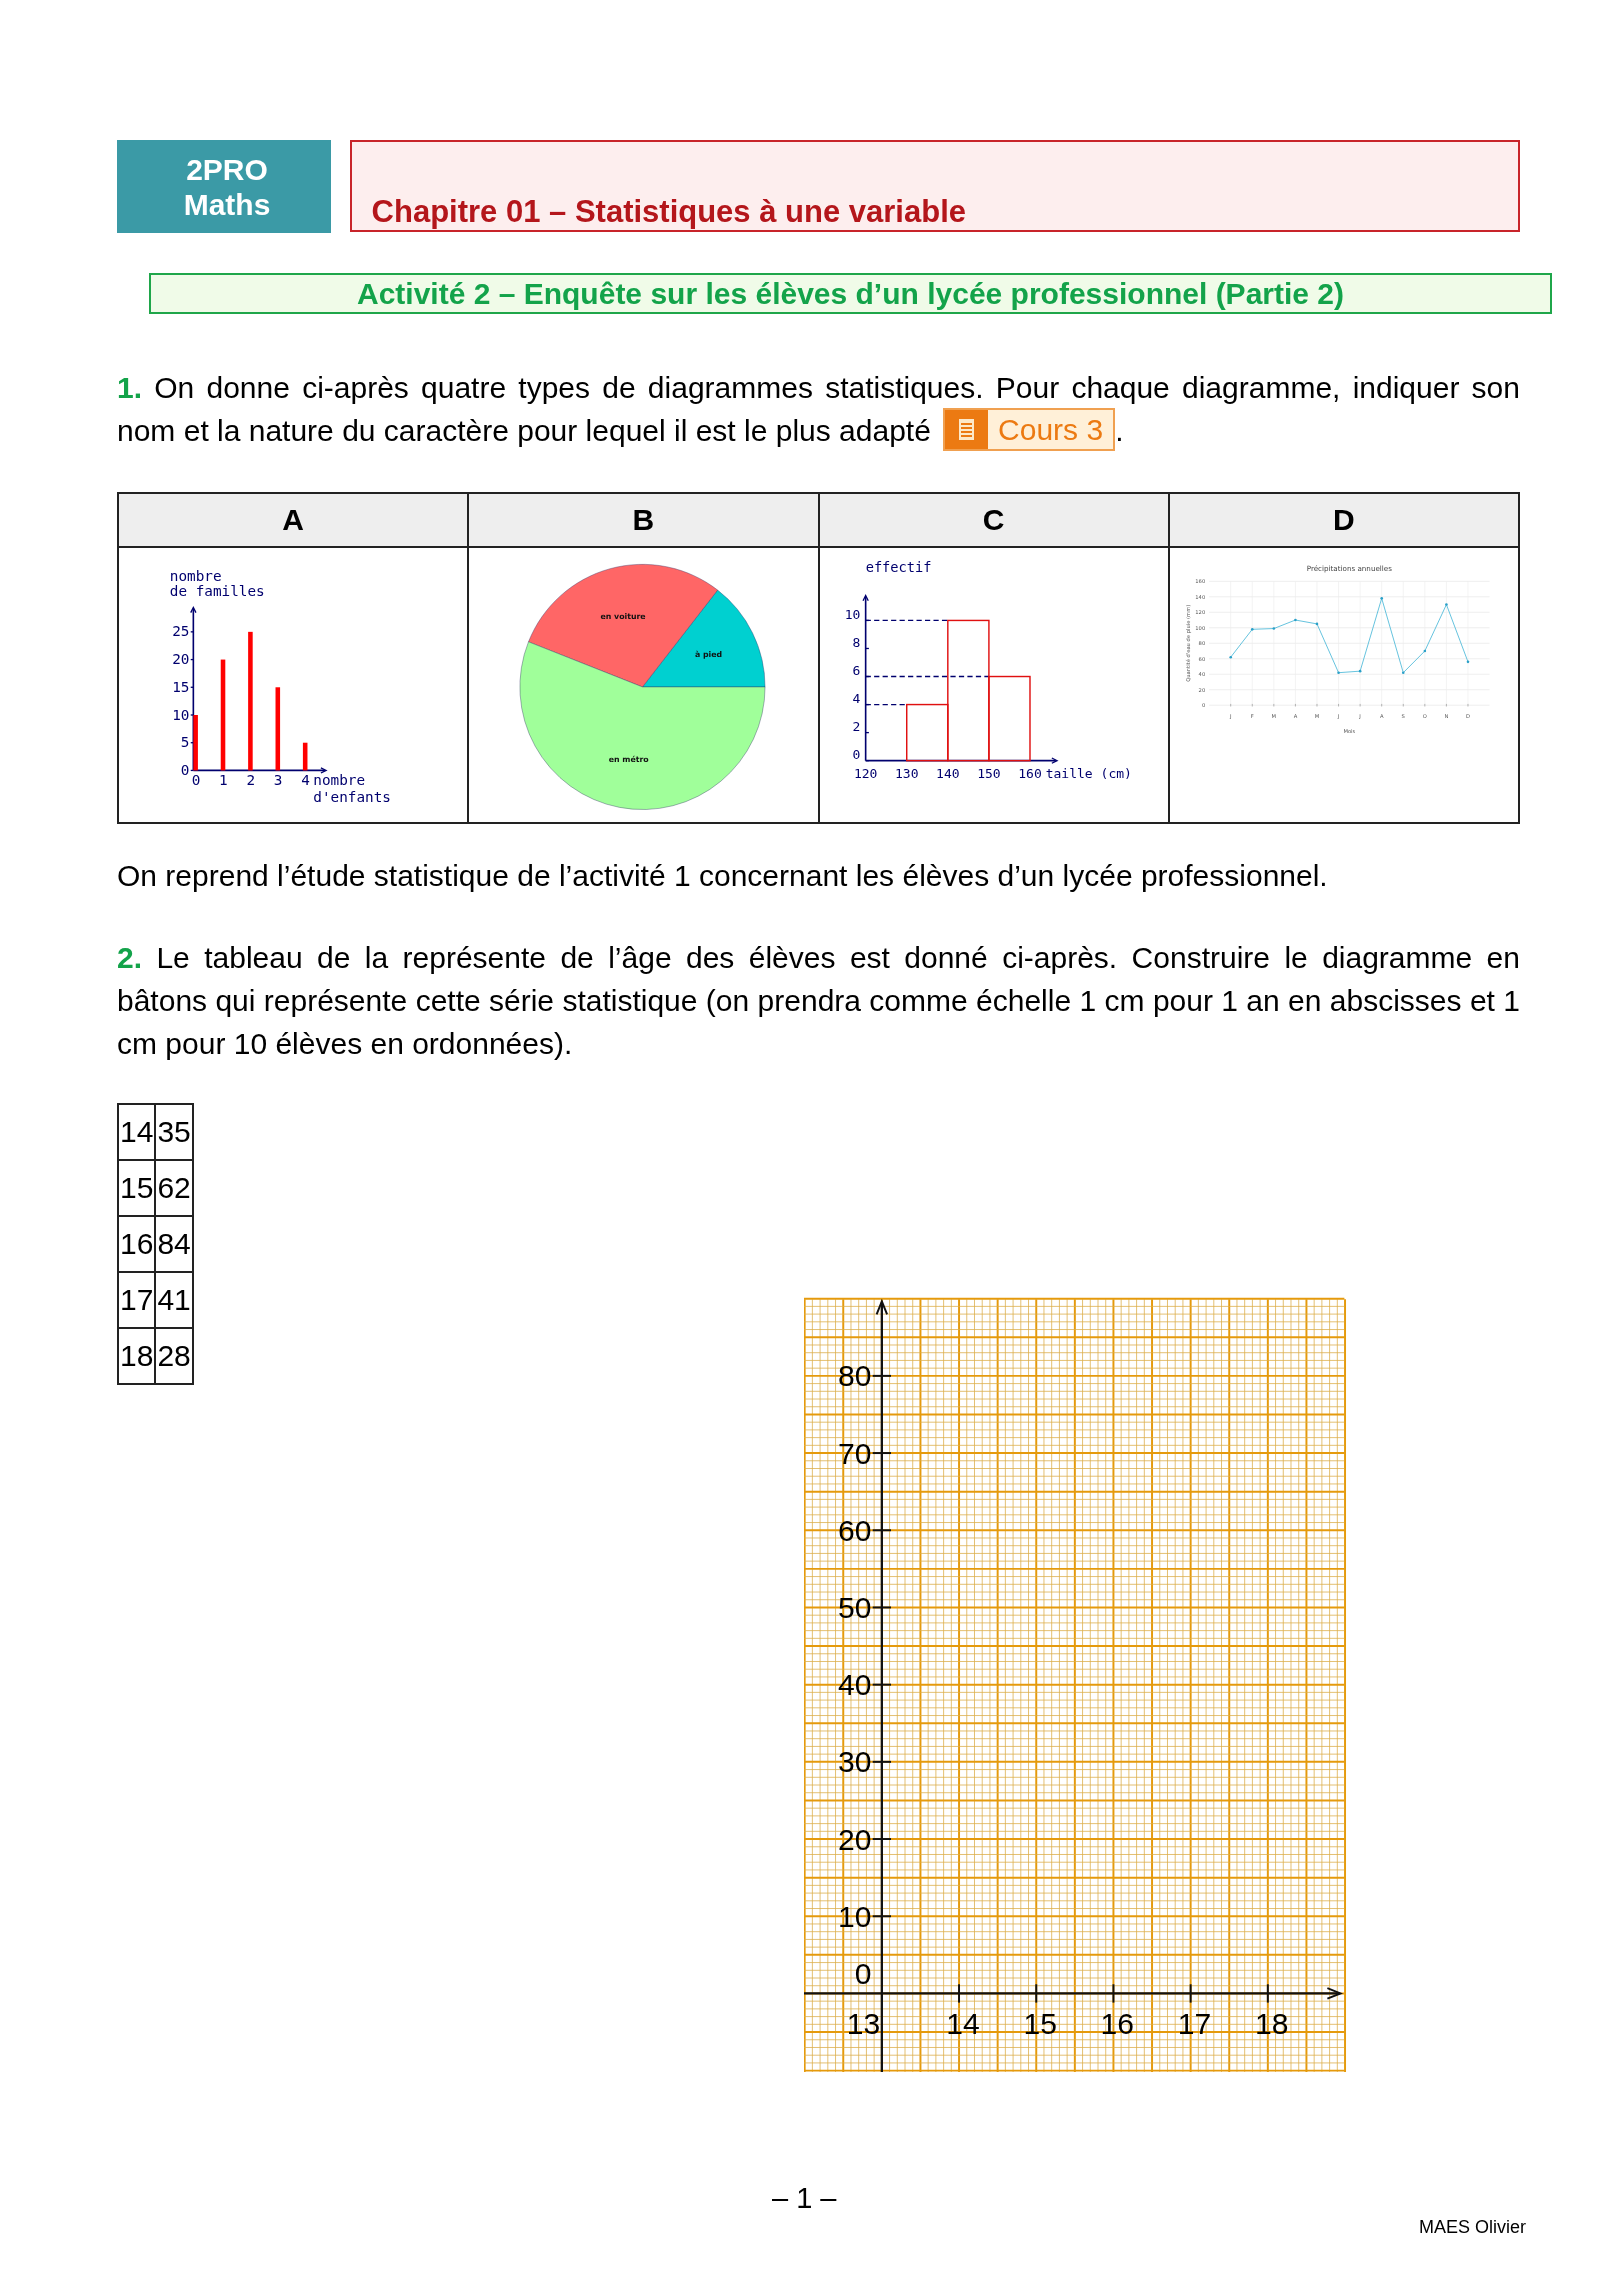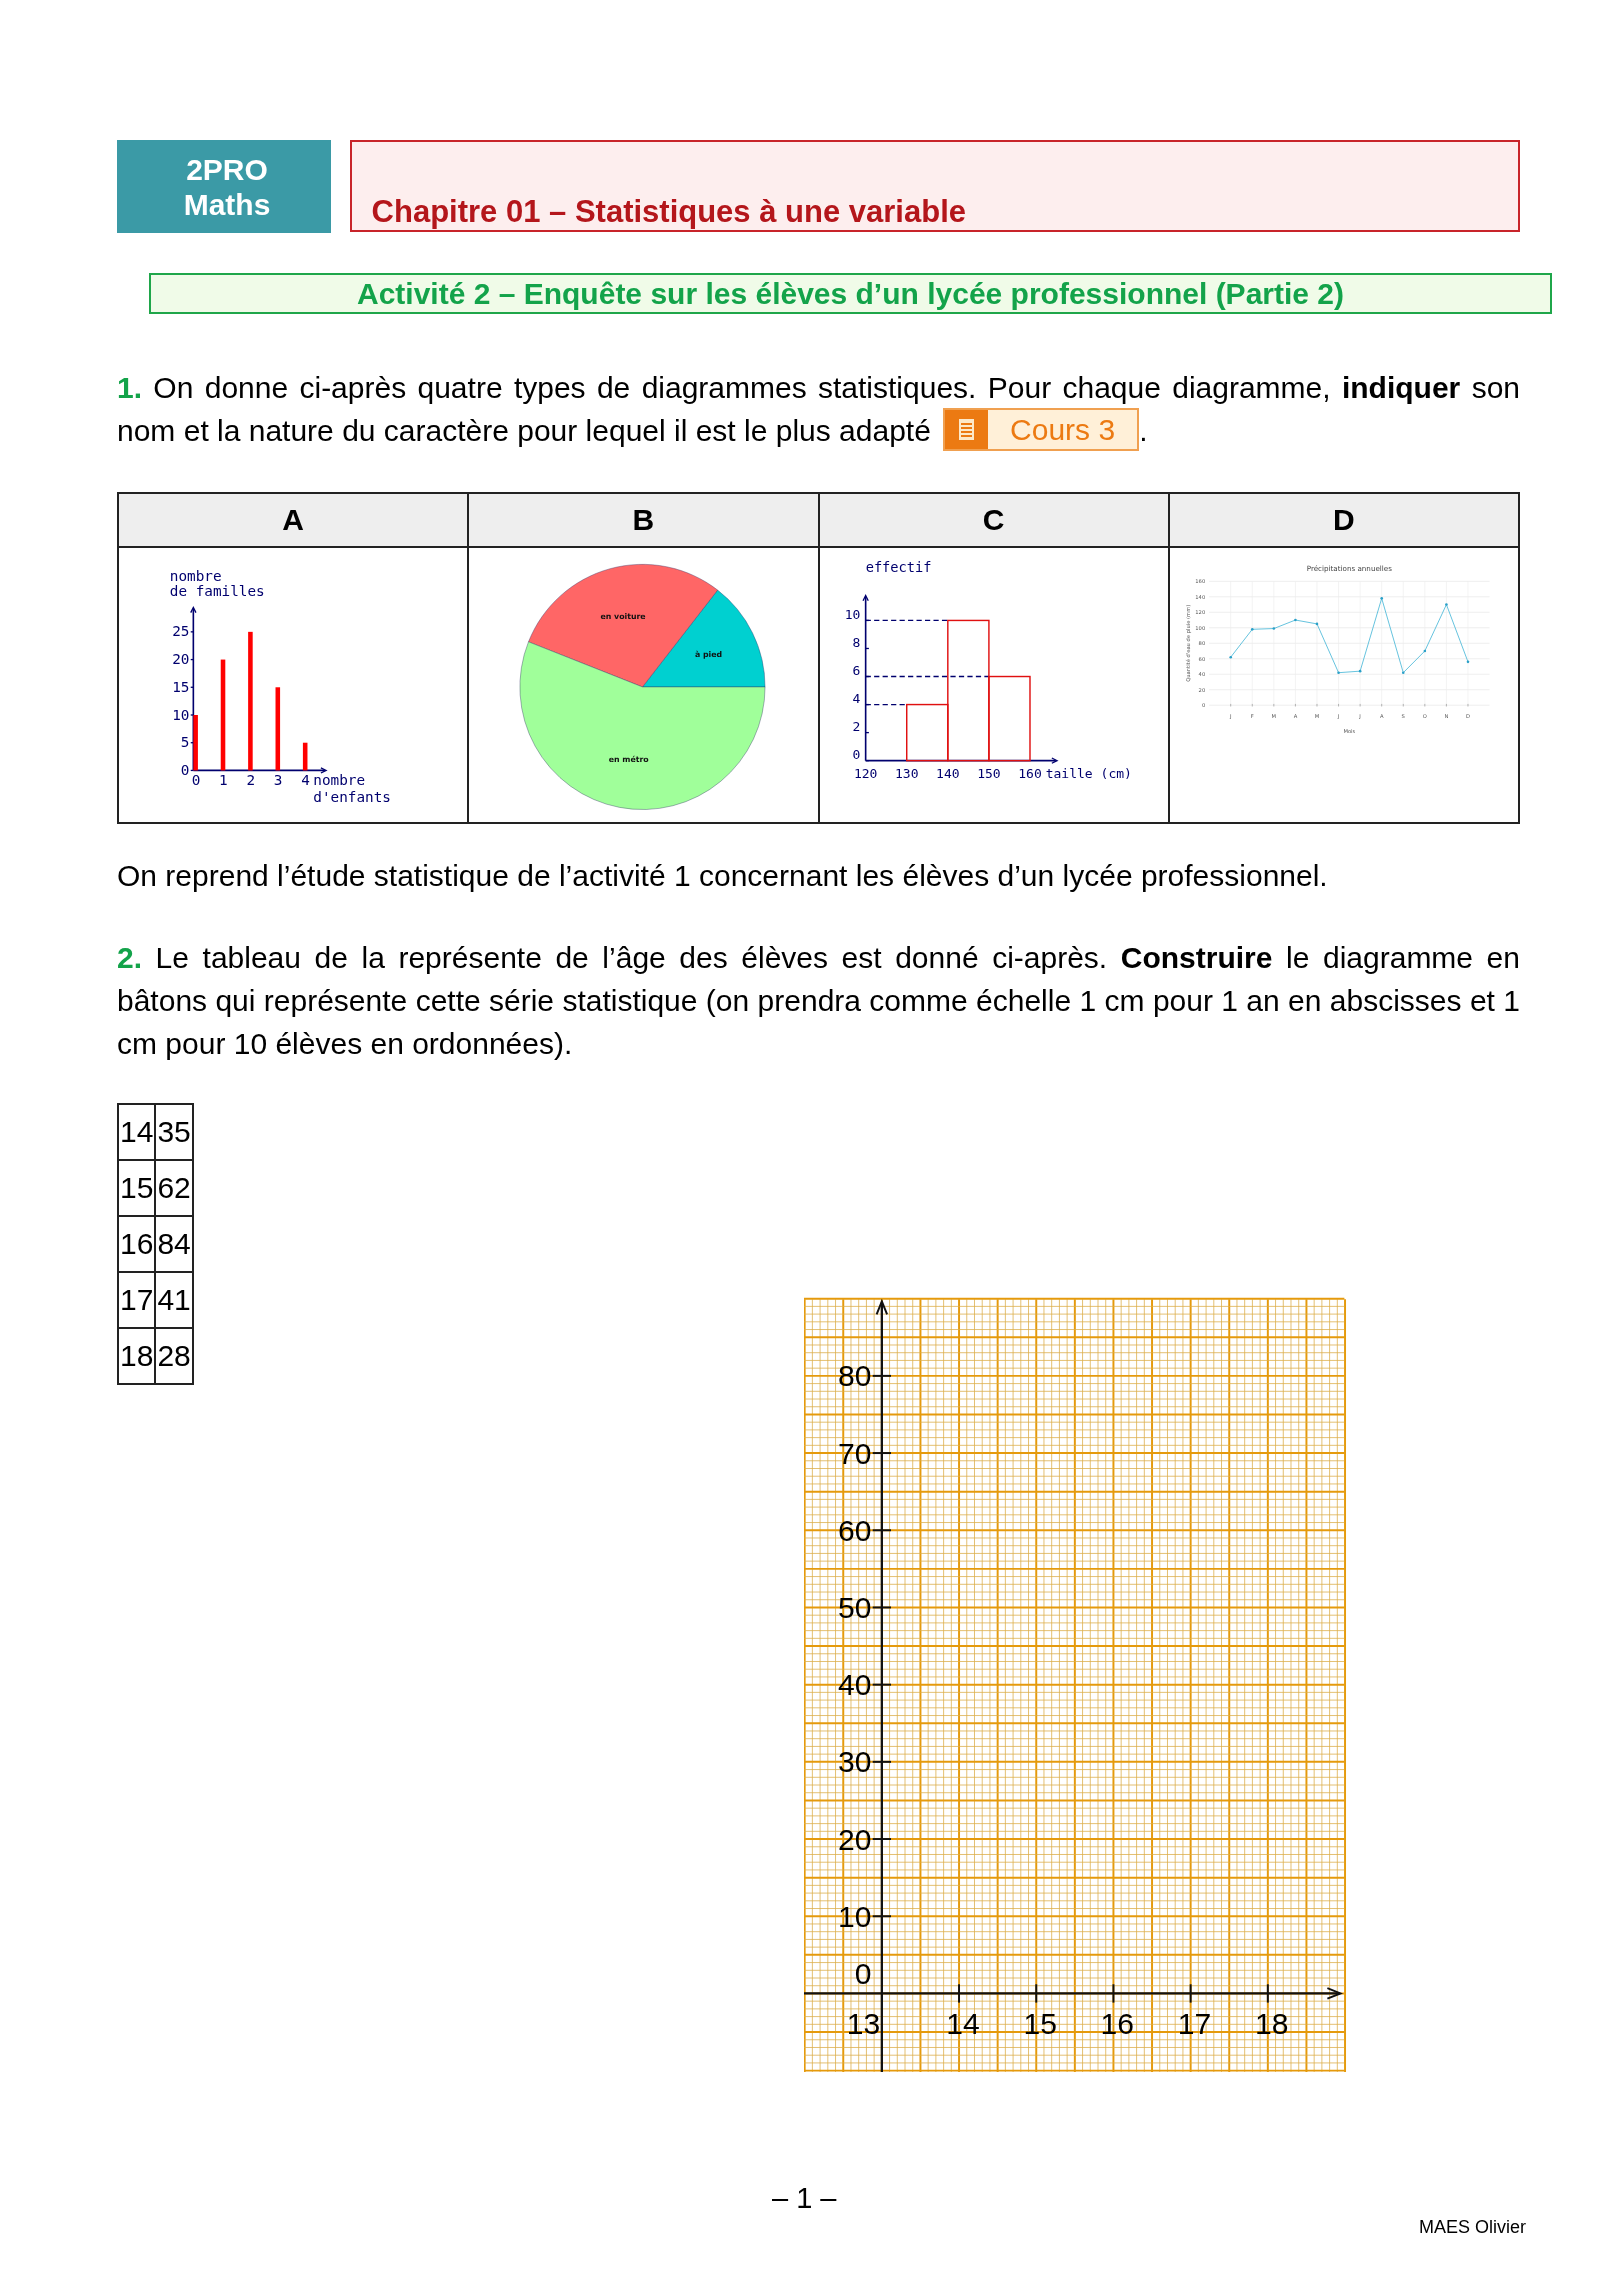--- a/index.html
+++ b/index.html
@@ -13,29 +13,29 @@
     display:flex; flex-direction:column; justify-content:center;padding-left:6px; }
   #chapter-box { left:350px; top:140px; width:1170px; height:92px; background:#fdeeee;
     border:2px solid #c8242a; box-sizing:border-box; display:flex; align-items:flex-end; }
   #chapter-title { color:#b4161b; font-weight:bold; font-size:31px; margin-left:19.6px; }
   #activity-box { left:117px; top:273px; width:1403px; height:41px; background:#f0fbe8;
     border:2px solid #1fa64a; box-sizing:border-box; display:flex; align-items:center; justify-content:center;margin-left:32px; }
   #activity-title { color:#13a34a; font-weight:bold; font-size:30px; }
 
   .para { font-size:30px; line-height:43px; text-align:justify; }
   .qnum { color:#13a34a; font-weight:bold; }
-  b { font-weight:bold;margin-top:20px; }
+  b { font-weight:normal;margin-top:20px; }
 
   #q1 { left:117px; top:366px; width:1403px; }
   #cours-link { display:inline-flex; align-items:stretch; border:2px solid #f0a050; vertical-align:middle;
     height:43px; box-sizing:border-box; margin-left:3.9px; position:relative; top:-3.9px; }
   #cours-link .ic { background:#ec7a12; width:43px; display:flex; align-items:center; justify-content:center; }
   #cours-link .ic span { width:15.7px; height:21px; border:2px solid #fde9c9; box-sizing:border-box;
     background:repeating-linear-gradient(#fde9c9 0 2px, #ec7a12 2px 3.9px); }
-  #cours-link .lbl { background:#fff0d8; color:#ec7a12; font-size:30px; padding:0 22px; line-height:39px; }
+  #cours-link .lbl { background:#fff0d8; color:#ec7a12; font-size:30px; padding:0 10px; line-height:39px; }
 
   
   #diag-table { left:117px; top:492px; width:1403px; border-collapse:collapse; table-layout:fixed; }
   #diag-table th, #diag-table td { border:2px solid #222; padding:0; }
   #diag-table th { background:#eeeeee; height:52px; font-size:30px; font-weight:bold; }
   #diag-table td { height:274px; background:#fff; position:relative; }
   #diag-table svg { position:absolute; left:0; top:0; width:100%; height:100%; }
 
   #intro { left:117px; top:854px; width:1403px; }
   #q2 { left:117px; top:936px; width:1403px; }

